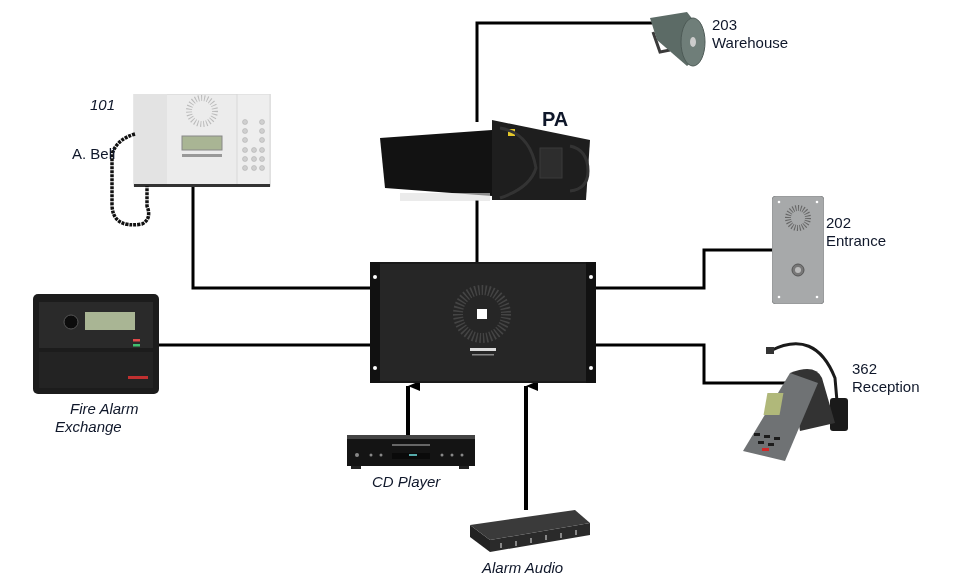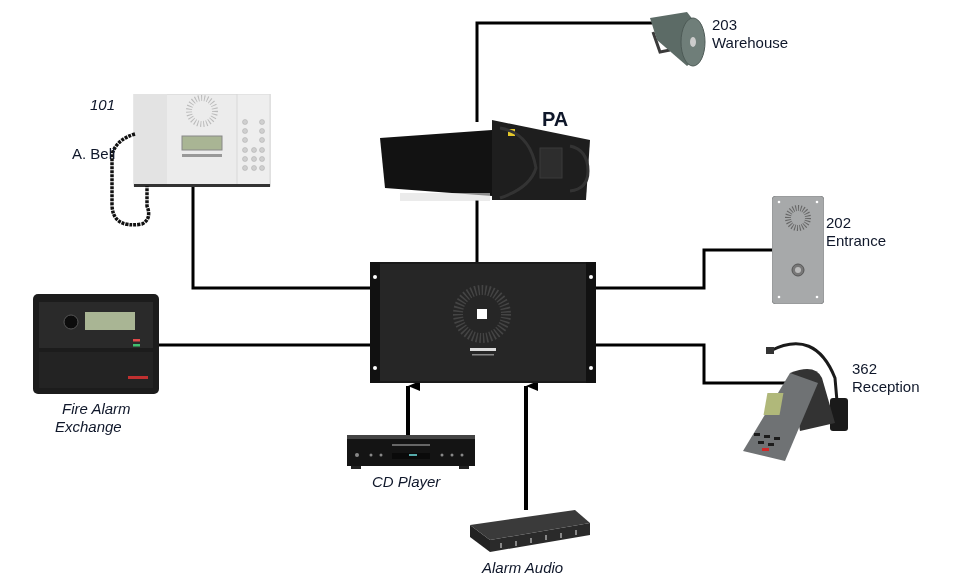--- a/index.html
+++ b/index.html
@@ -106,21 +106,21 @@
     <rect x="0" y="0" width="126" height="100" rx="5" fill="#1c1c1c"></rect>
     <rect x="6" y="8" width="114" height="46" fill="#2a2a2a"></rect>
     <circle cx="38" cy="28" r="7" fill="#0c0c0c" stroke="#555"></circle>
     <rect x="52" y="18" width="50" height="18" fill="#a9b594"></rect>
     <rect x="100" y="45" width="7" height="2.5" fill="#e04a4a"></rect>
     <rect x="100" y="50" width="7" height="2.5" fill="#40c070"></rect>
     <rect x="6" y="58" width="114" height="36" fill="#232323"></rect>
     <rect x="95" y="82" width="20" height="3" fill="#c03030"></rect>
   </svg>
 </div>
-<span class="lbl center" style="left:62px;top:400px;">Fire Alarm</span>
+<span class="lbl center" style="left:70px;top:400px;">Fire Alarm</span>
 <span class="lbl center" style="left:55px;top:418px;">Exchange</span>
 
 <div class="dev" style="left:772px;top:196px;width:52px;height:108px;">
   <svg width="52" height="108">
     <rect x="0" y="0" width="52" height="108" rx="4" fill="#a7a9aa" stroke="#8d8f90"></rect>
     <circle cx="26" cy="22" r="10" fill="none" stroke="#666" stroke-width="6" stroke-dasharray="1 1.6"></circle>
     <circle cx="26" cy="74" r="6" fill="#777" stroke="#555"></circle>
     <circle cx="26" cy="74" r="3" fill="#bbb"></circle>
     <circle cx="7" cy="6" r="1.3" fill="#fff"></circle>
       <circle cx="45" cy="6" r="1.3" fill="#fff"></circle>

